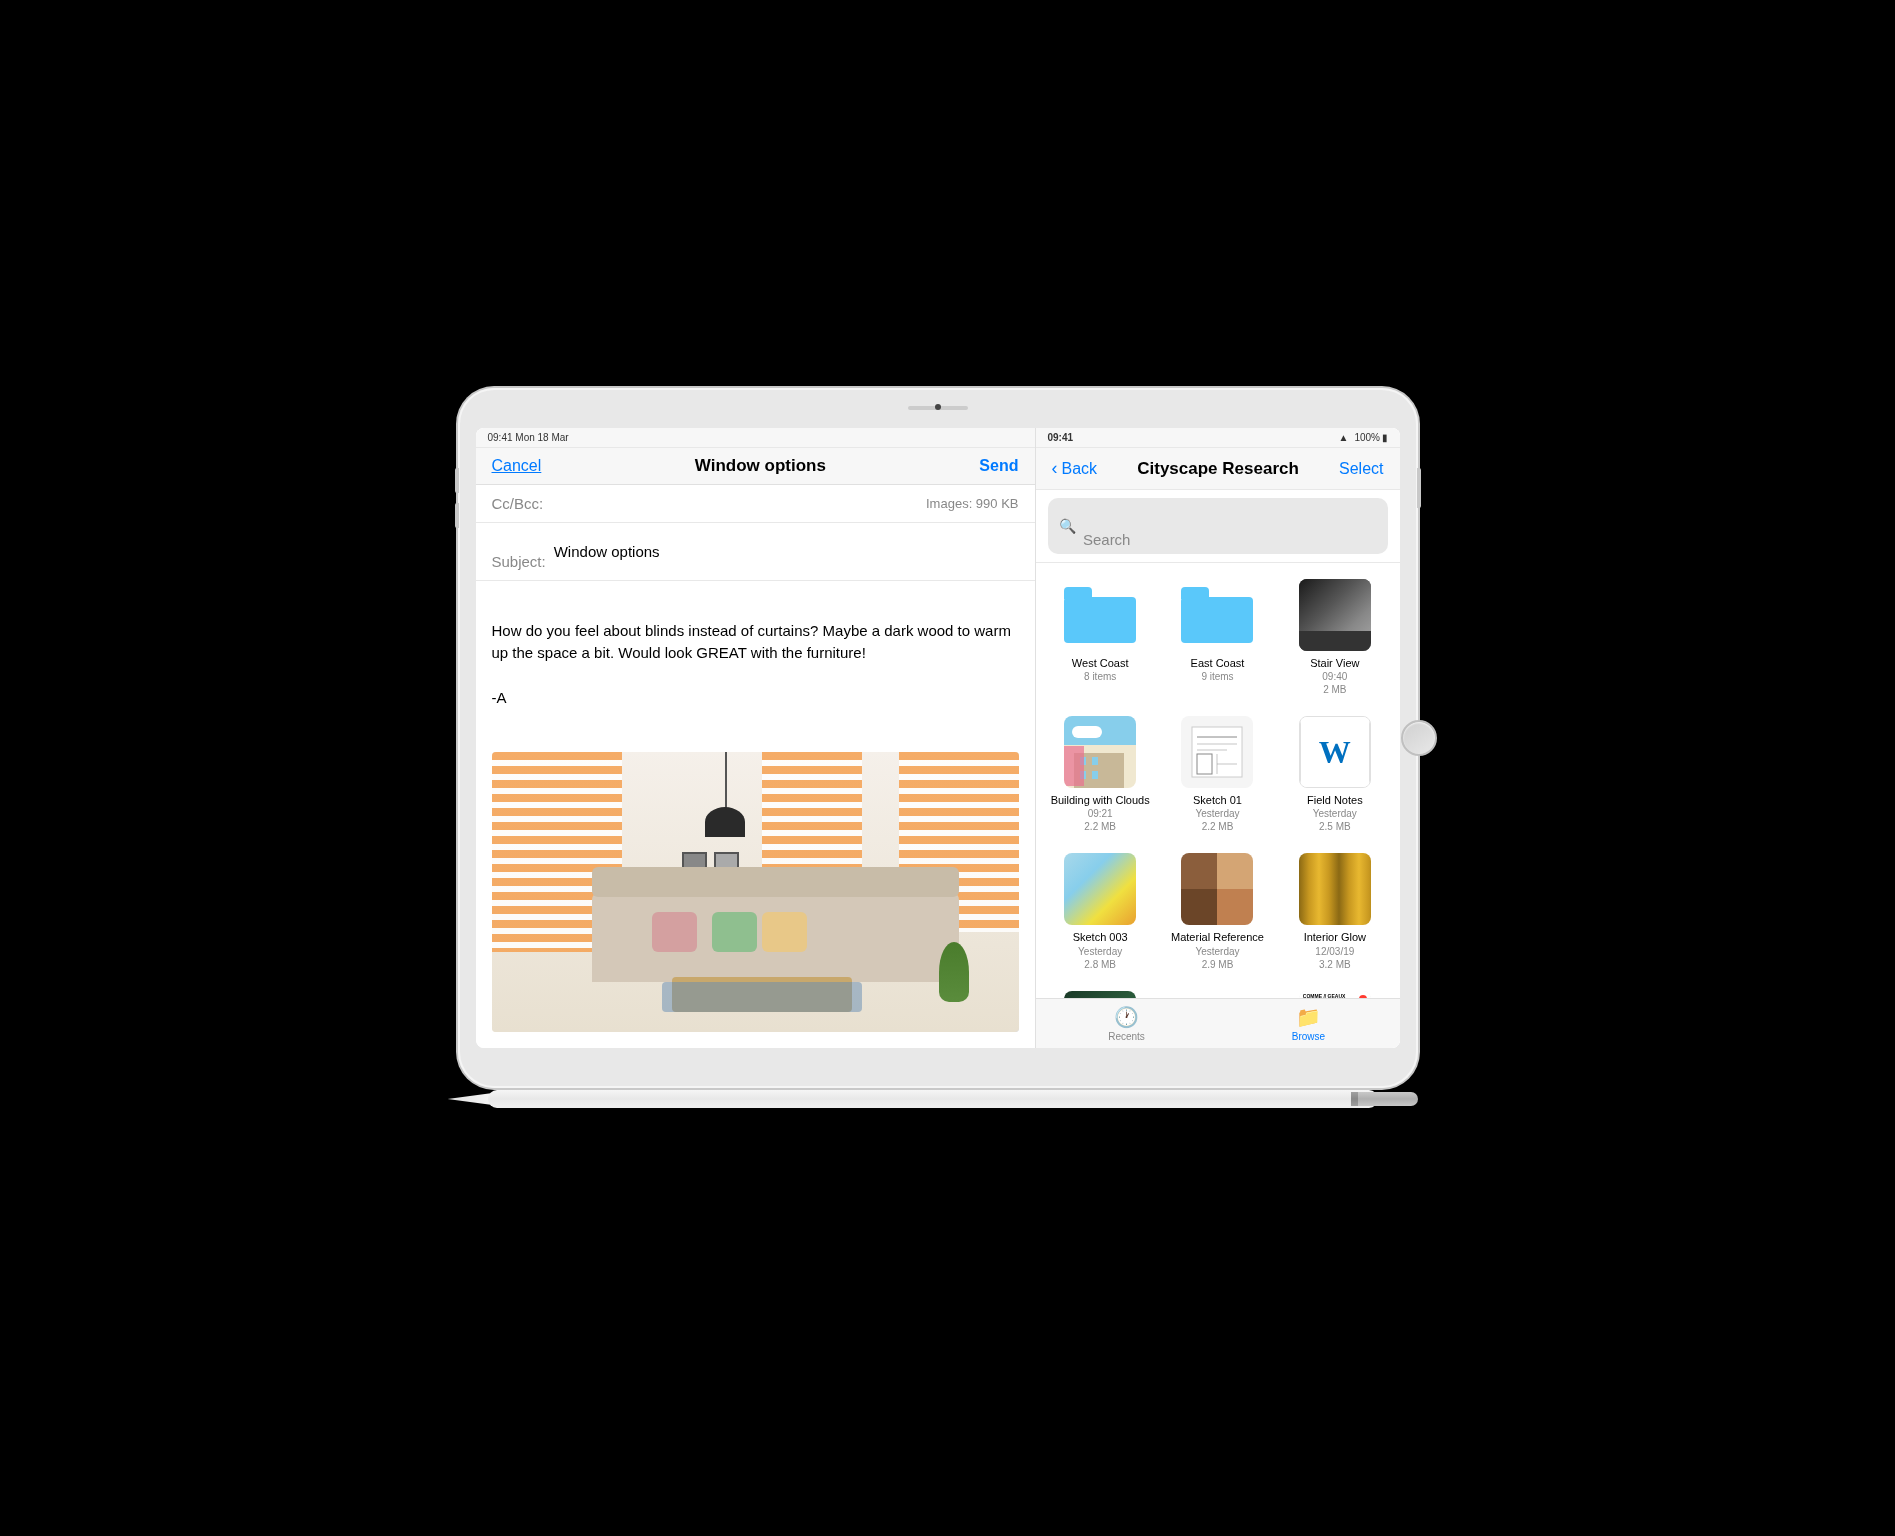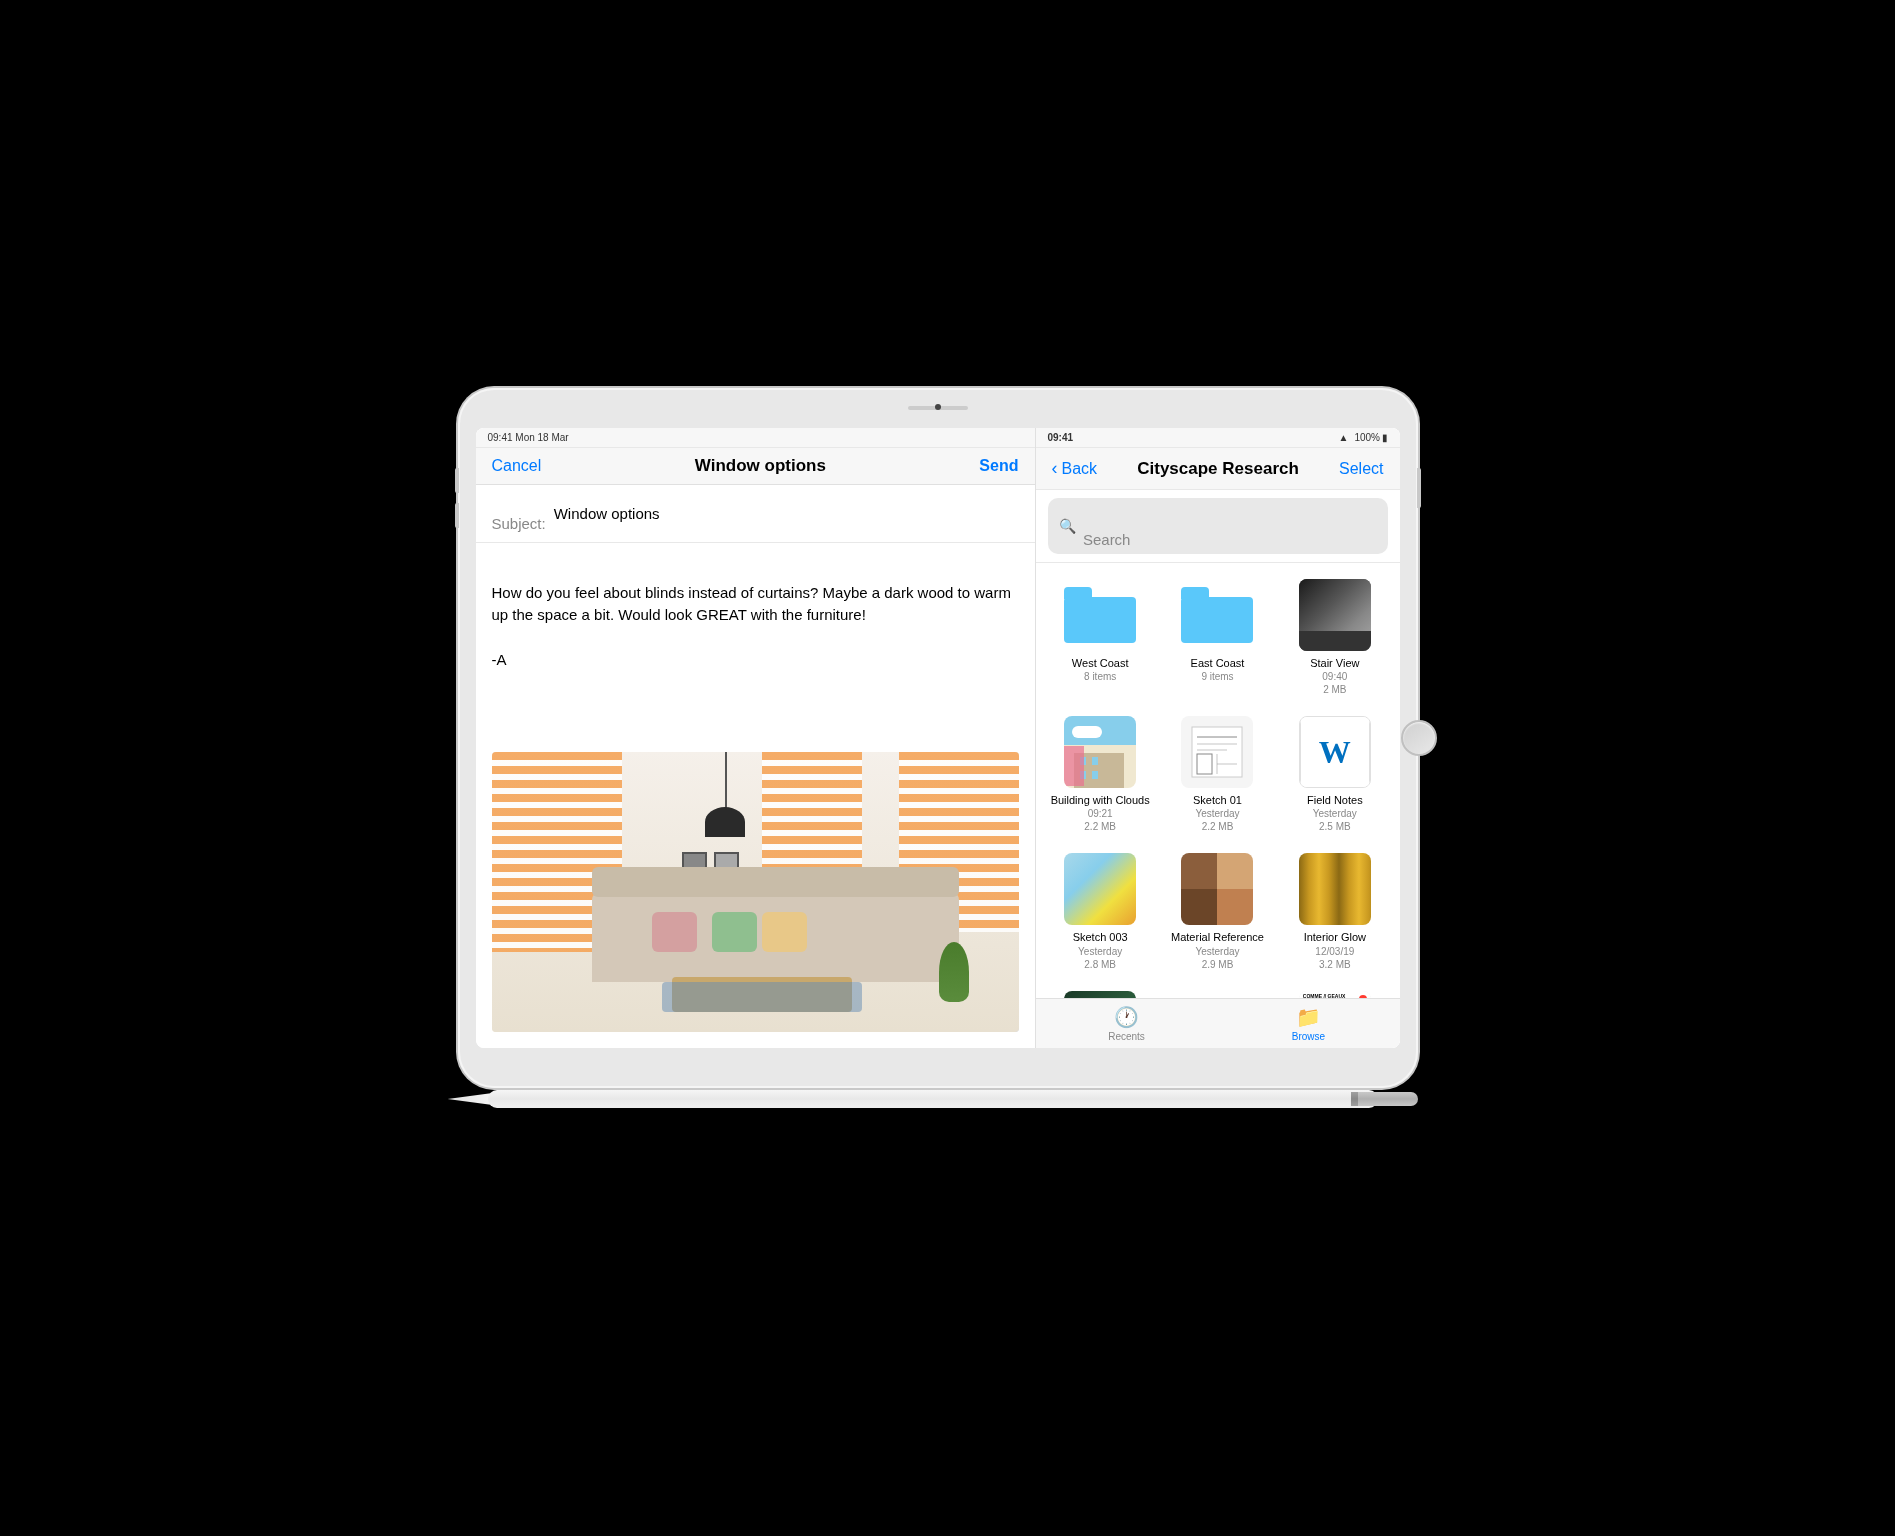--- a/index.html
+++ b/index.html
@@ -94,20 +94,21 @@
       justify-content: space-between;
       padding: 8px 16px;
       background: #f7f7f7;
       border-bottom: 1px solid #e0e0e0;
     }
 
     .mail-btn-cancel {
       color: #007aff;
       font-size: 16px;
       cursor: pointer;
+      text-decoration: underline;
     }
 
     .mail-title {
       font-size: 17px;
       font-weight: 600;
       color: #000;
     }
 
     .mail-btn-send {
       color: #007aff;
@@ -710,20 +711,25 @@
           <span>Mon 18 Mar</span>
         </div>
 
         <div class="mail-toolbar">
           <span class="mail-btn-cancel">Cancel</span>
           <span class="mail-title">Window options</span>
           <span class="mail-btn-send">Send</span>
         </div>
 
 
+        <div class="mail-field">
+          <span class="mail-field-label">Cc/Bcc:</span>
+          <span style="flex:1"></span>
+          <span class="mail-field-right">Images: 990 KB</span>
+        </div>
 
         <div class="mail-subject">
           <span class="mail-subject-label">Subject:</span>
           <span class="mail-subject-value">Window options</span>
         </div>
 
         <div class="mail-body">
           <br>
           <p>How do you feel about blinds instead of curtains? Maybe a dark wood to warm up the space a bit. Would look GREAT with the furniture!</p>
           <br>

